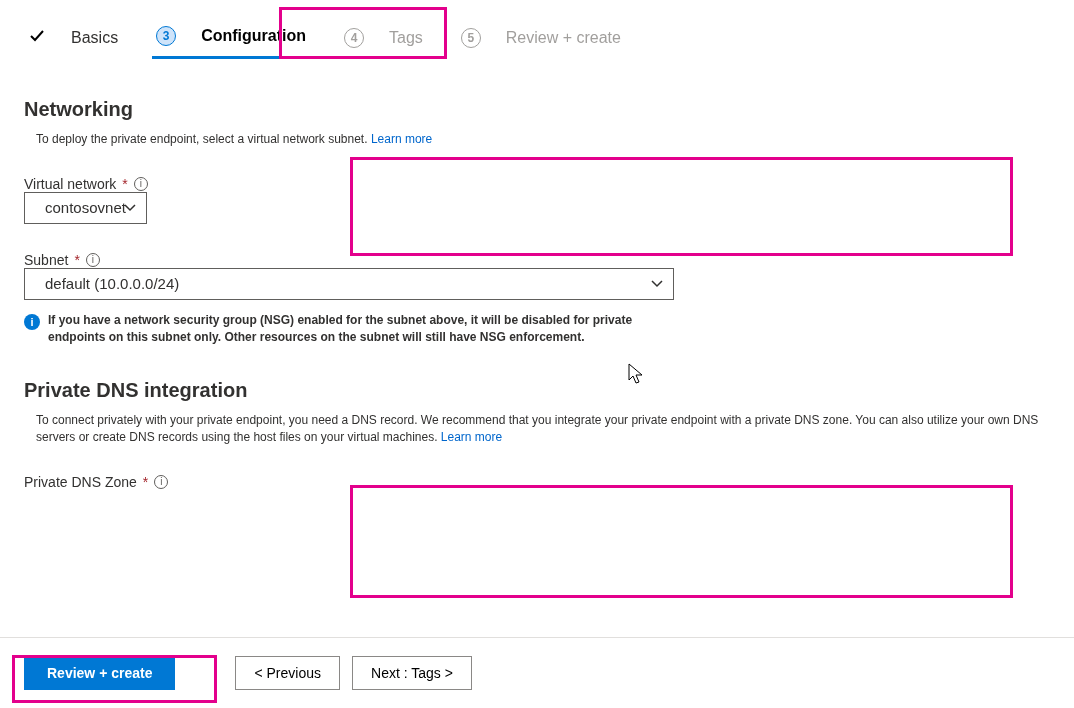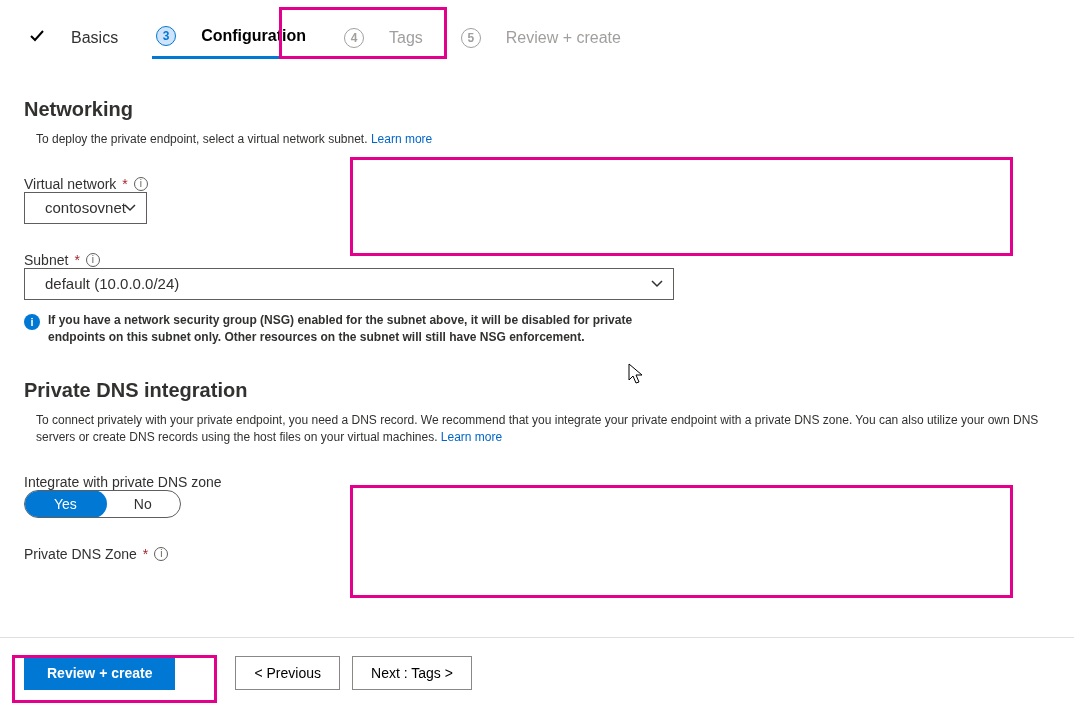--- a/index.html
+++ b/index.html
@@ -159,31 +159,20 @@
         <span class="hint-text">If you have a network security group (NSG) enabled for the subnet above, it will be disabled for private endpoints on this subnet only. Other resources on the subnet will still have NSG enforcement.</span>
       </div>
     </div>
   </div>
 
   <h3 class="section" style="margin-top:34px;">Private DNS integration</h3>
   <p class="desc">
     <span>To connect privately with your private endpoint, you need a DNS record. We recommend that you integrate your private endpoint with a private DNS zone. You can also utilize your own DNS servers or create DNS records using the host files on your virtual machines.  </span><a class="link">Learn more</a>
   </p>
 
-  <div class="form-row">
-    <div class="label-col">
-      <span>Integrate with private DNS zone</span>
-    </div>
-    <div class="field-col">
-      <div class="toggle-group">
-        <div class="toggle-opt on">Yes</div>
-        <div class="toggle-opt">No</div>
-      </div>
-    </div>
-  </div>
 
   <div class="form-row">
     <div class="label-col">
       <span>Private DNS Zone</span>
       <span class="req">*</span>
       <span class="info-icon">i</span>
     </div>
   </div>
 </div>
 

